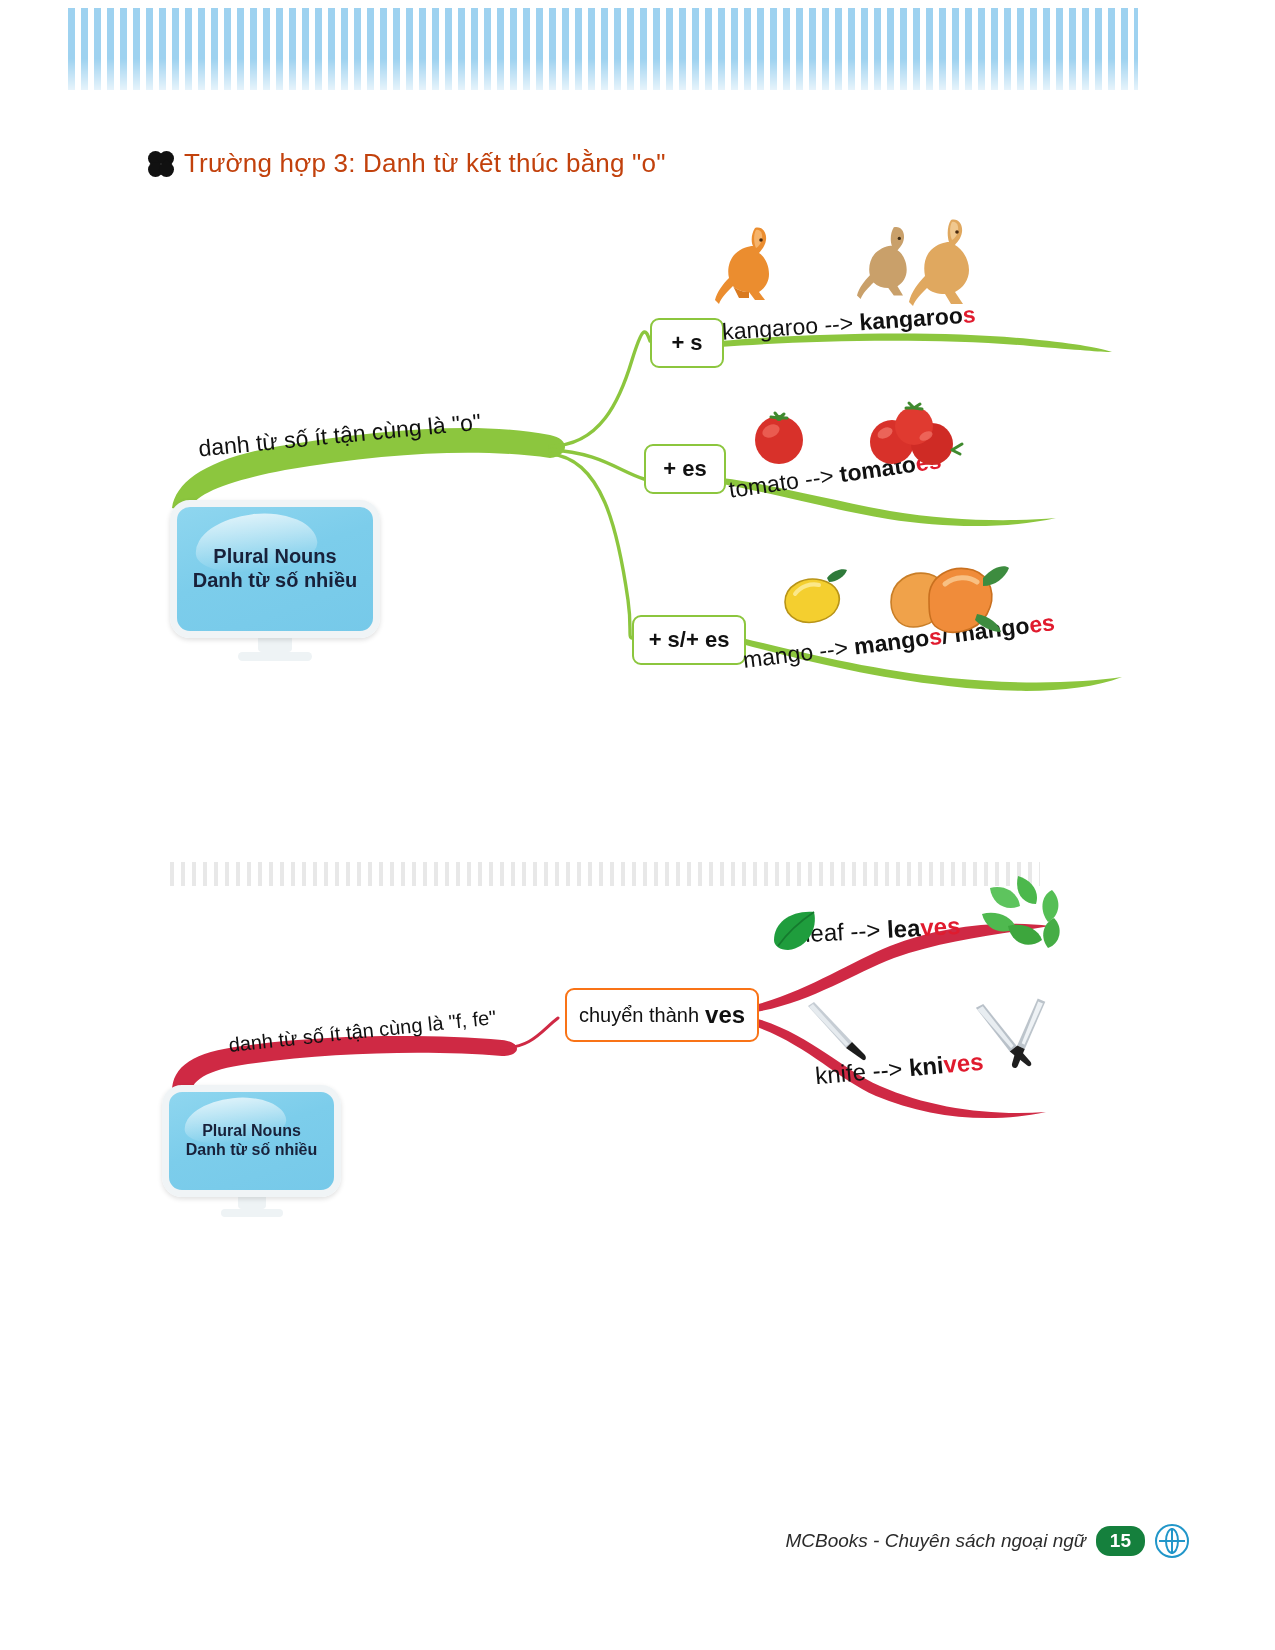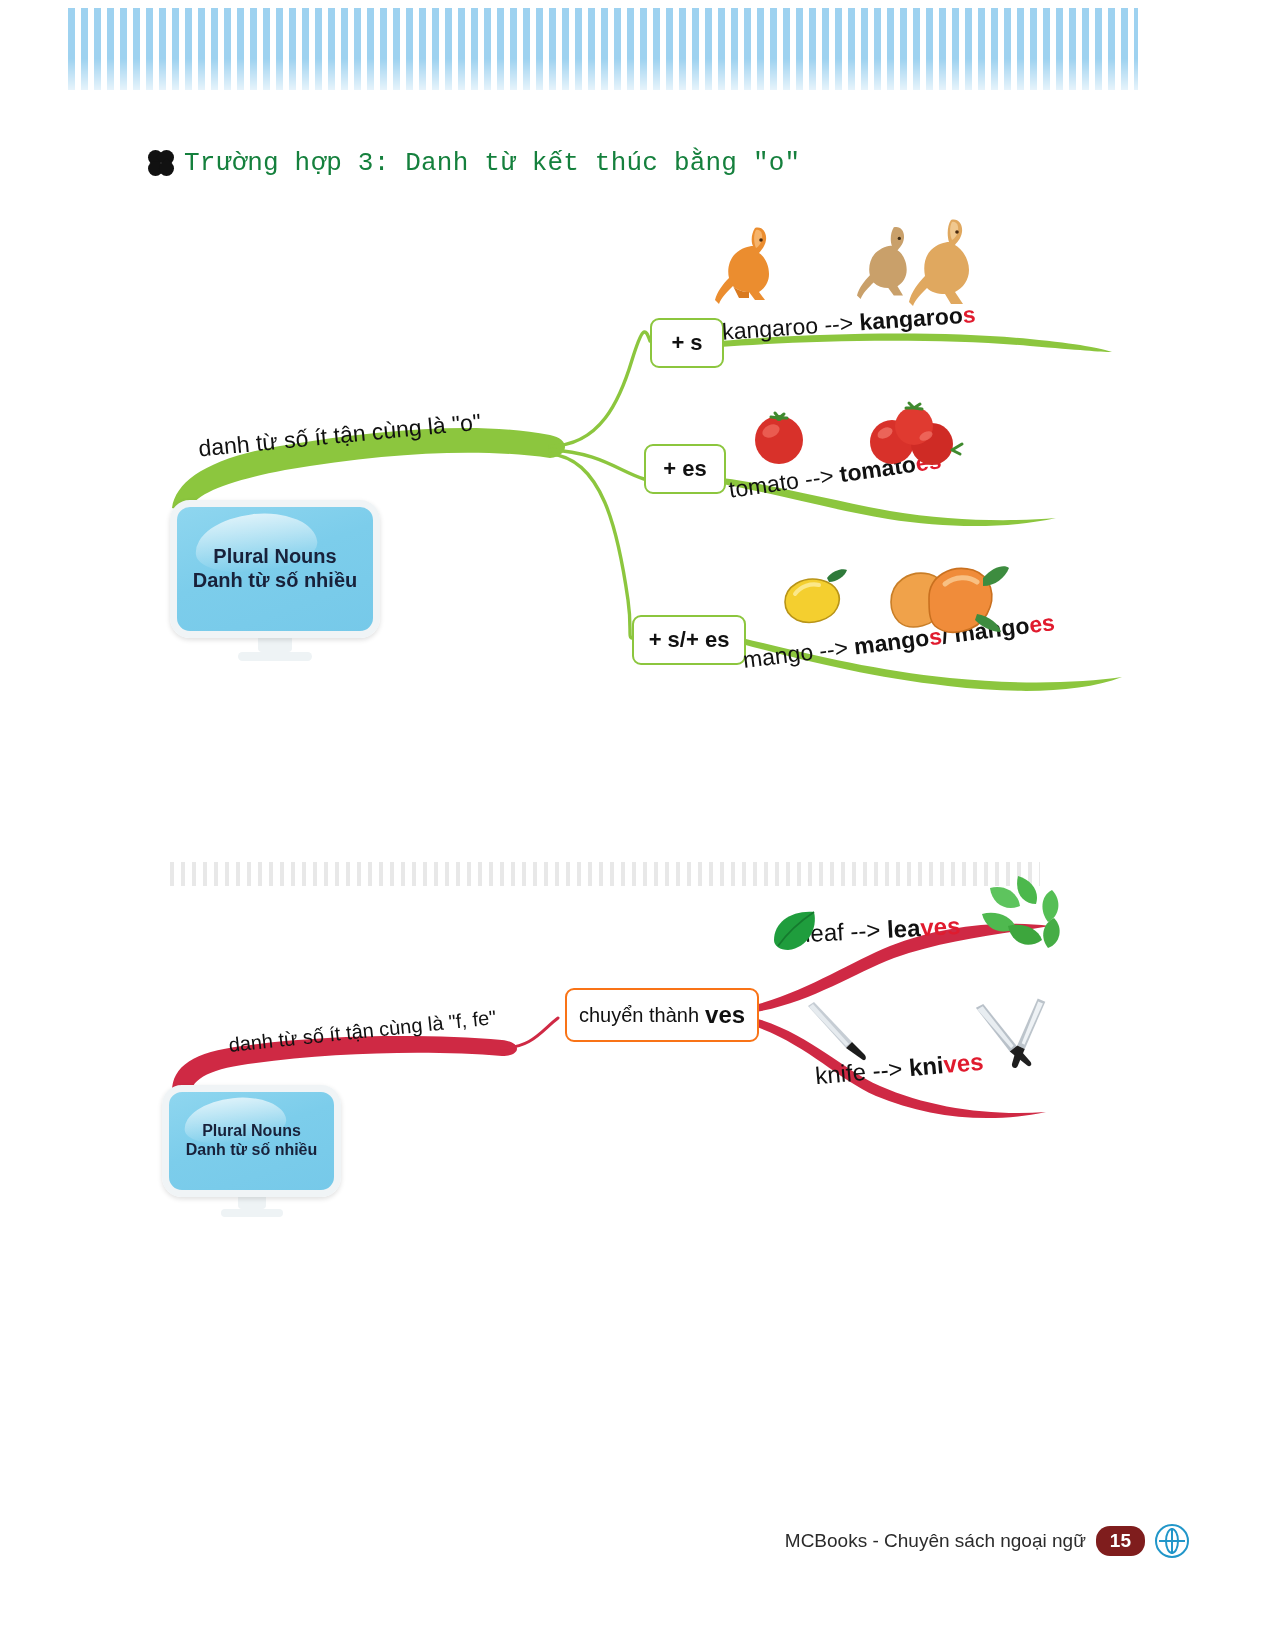--- a/index.html
+++ b/index.html
@@ -16,22 +16,22 @@
     background:repeating-linear-gradient(to right,#9ed2f0 0px,#9ed2f0 7px,#ffffff 7px,#ffffff 13px);
   }
   .topband.fade{
     -webkit-mask-image:linear-gradient(to bottom,#000 0%,#000 62%,rgba(0,0,0,.25) 100%);
             mask-image:linear-gradient(to bottom,#000 0%,#000 62%,rgba(0,0,0,.25) 100%);
   }
 
   
   .heading{
     position:absolute;display:flex;align-items:center;gap:10px;
-    font-family:Liberation Mono, monospace;
-    font-size:26px;color:#15803d;letter-spacing:.2px;white-space:nowrap;
+    font-family:Liberation Sans, sans-serif;
+    font-size:26px;color:#c2410c;letter-spacing:.2px;white-space:nowrap;
   }
   .clover{
     width:26px;height:26px;position:relative;flex:0 0 auto;display:inline-block;
   }
   .clover i{
     position:absolute;width:15px;height:15px;background:#111;border-radius:50% 50% 50% 0;
   }
   .clover i:nth-child(1){left:0;top:0;transform:rotate(-45deg);}
   .clover i:nth-child(2){right:0;top:0;transform:rotate(45deg);}
   .clover i:nth-child(3){left:0;bottom:0;transform:rotate(-135deg);}
@@ -129,23 +129,23 @@
   #art-leaf1{left:620px;top:48px;width:56px;height:44px;}
   #art-leaf2{left:820px;top:14px;width:104px;height:80px;}
   
   #art-knife1{left:650px;top:140px;width:72px;height:62px;}
   #art-knife2{left:820px;top:138px;width:110px;height:74px;}
 
   
   .footer{
     position:absolute;right:86px;bottom:92px;display:flex;align-items:center;gap:10px;
   }
-  .footer .fnote{font-size:19px;color:#2b2b2b;white-space:nowrap;}
+  .footer .fnote{font-size:19px;color:#2b2b2b;white-space:nowrap;font-style:italic;}
   .footer .pagebadge{
-    background:#7f1d1d;color:#fff;border-radius:14px;padding:3px 14px;
+    background:#15803d;color:#fff;border-radius:14px;padding:3px 14px;
     font-size:19px;font-weight:bold;line-height:1.25;
   }
   .footer .globe{
     width:30px;height:30px;border-radius:50%;border:2px solid #2196c9;
     position:relative;background:#fff;
   }
   .footer .globe::before{
     content:"";position:absolute;left:50%;top:2px;bottom:2px;width:0;
     border-left:2px solid #2196c9;transform:translateX(-1px);
   }

